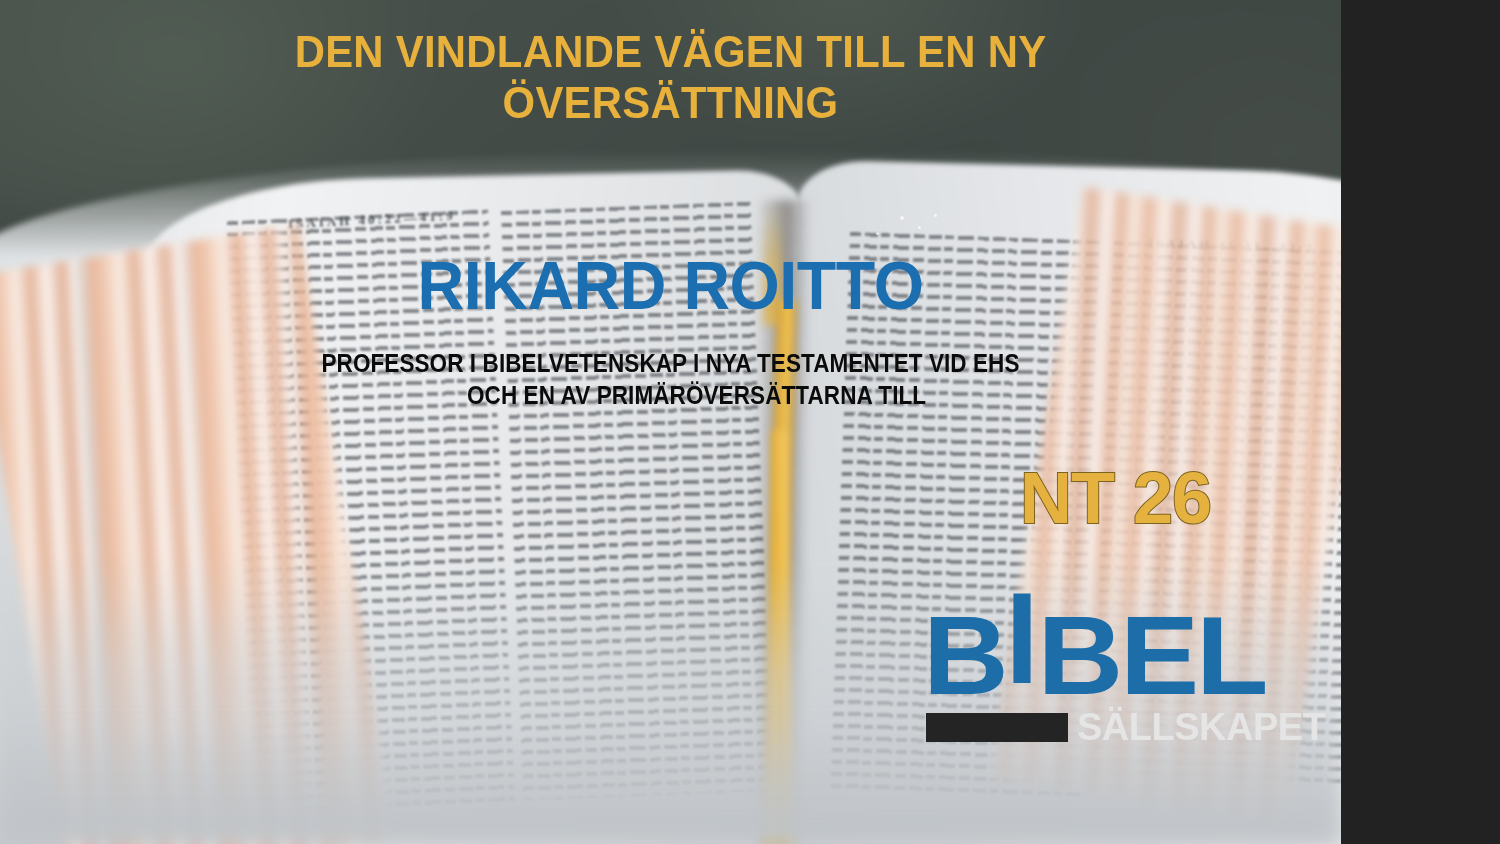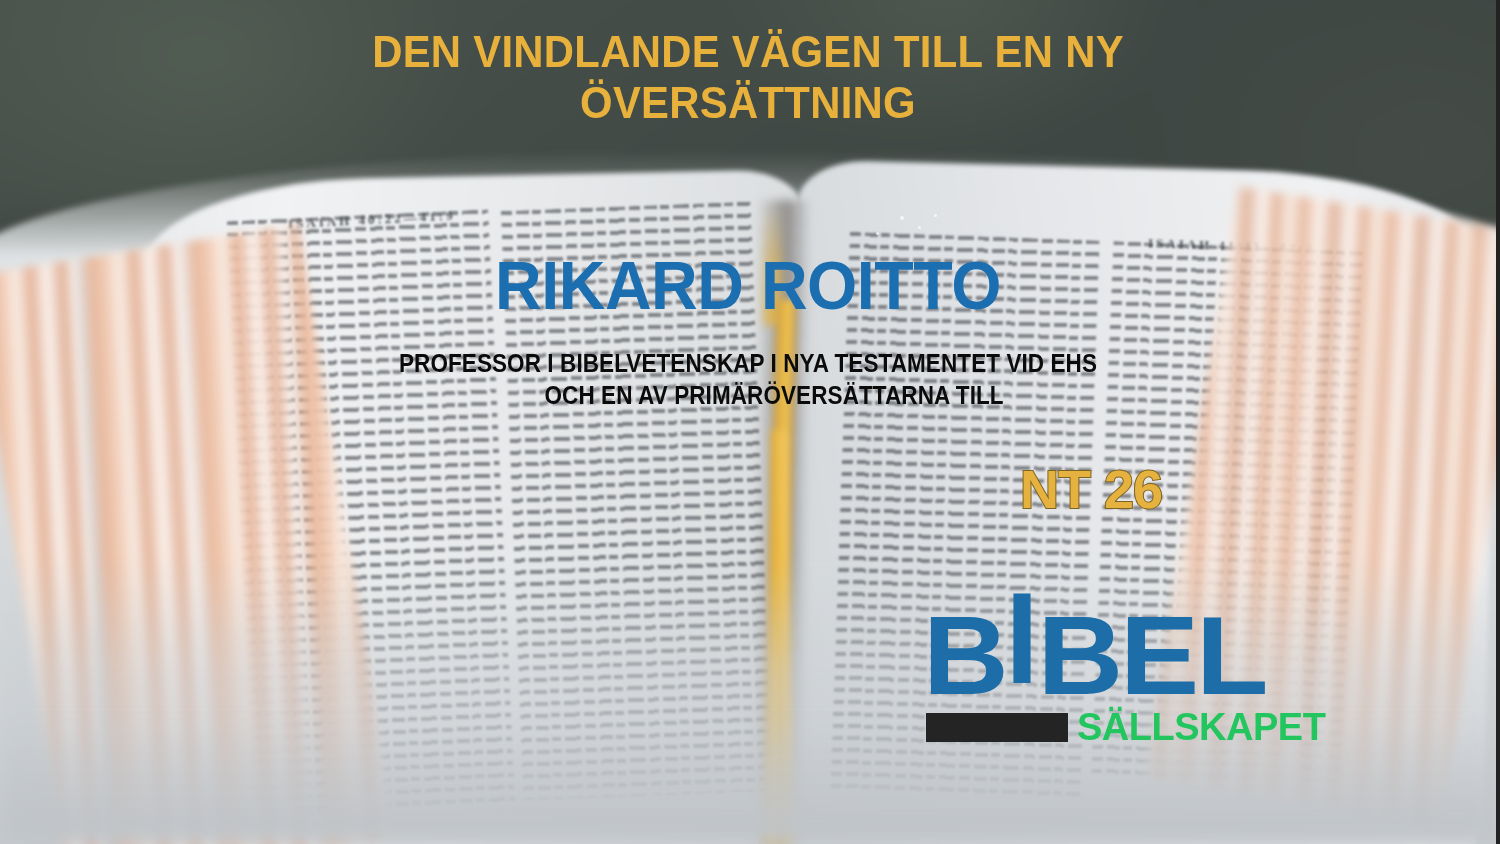--- a/index.html
+++ b/index.html
@@ -1,21 +1,21 @@
 <!DOCTYPE html>
 <html><head>
 <meta charset="utf-8">
 <style>
   * { margin:0; padding:0; box-sizing:border-box; }
   html,body { background:#222; }
   body { font-family:"Liberation Sans", sans-serif; }
 
   #slide {
     position:relative;
-    width:1496px; height:844px;
+    width:1341px; height:844px;
     overflow:hidden;
     background:#4a514c;
   }
 
   
   .photo { position:absolute; inset:0; overflow:hidden; }
 
   
   .bg-green {
     position:absolute; inset:-60px;
@@ -219,21 +219,21 @@
     letter-spacing:.1px;
     transform: scaleX(.9);
   }
   .role .ln { display:block; white-space:nowrap; }
   .role .ln.l2 { padding-left:58px; }
 
   .nt {
     position:absolute; left:1020px; top:462px;
     color:#e6b23f;
     font-weight:700;
-    font-size:54px;
+    font-size:72px;
     line-height:1;
     letter-spacing:-1px;
     -webkit-text-stroke:2px #7d6322;
     paint-order: stroke fill;
     transform: scaleX(1.0);
   }
 
   
   .logo { position:absolute; left:923px; top:600px; width:420px; height:155px; }
   .logo-word {
@@ -251,21 +251,21 @@
     transform: scaleY(1.16) translateY(-7px);
     transform-origin: 50% 100%;
     letter-spacing:-1px;
   }
   .logo-bottom {
     position:absolute; left:3px; top:108px;
     display:flex; align-items:center; gap:9px;
   }
   .logo-bar { width:142px; height:29px; background:#242424; }
   .logo-sub {
-    color:#22c55e;
+    color:#e5e5e5;
     font-weight:700;
     font-size:38px;
     line-height:1;
     letter-spacing:-.5px;
     transform: scaleX(1.0);
   }
 </style>
 </head>
 <body>
 

